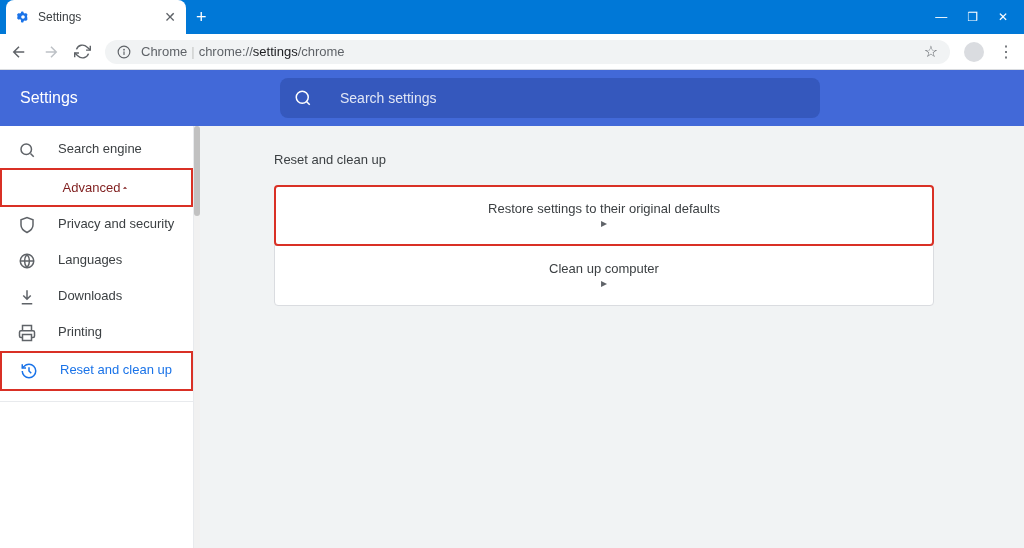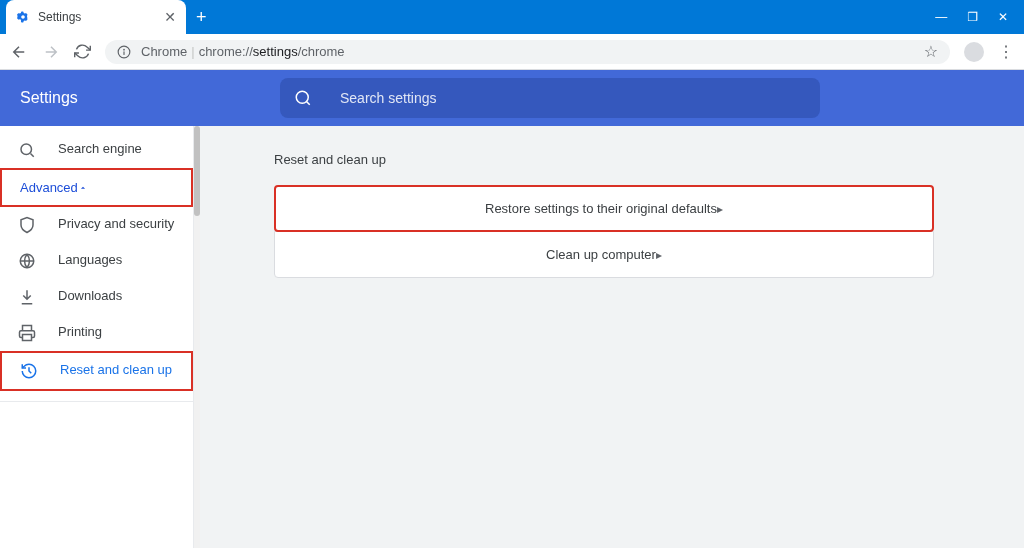--- a/index.html
+++ b/index.html
@@ -34,29 +34,29 @@
     
     .content { display: flex; height: calc(100% - 126px); }
     .sidebar-wrap { width: 200px; position: relative; }
     .sidebar { width: 194px; height: 100%; background: #fff; overflow-y: auto; padding-top: 6px; border-right: 1px solid #e8eaed; }
     .sidebar-scroll { position: absolute; right: 0; top: 0; width: 6px; height: 100%; background: #f1f1f1; }
     .sidebar-thumb { position: absolute; right: 0; top: 0; width: 6px; height: 90px; background: #c1c1c1; border-radius: 3px; }
     .nav-item { display: flex; align-items: flex-start; padding: 9px 18px; gap: 22px; cursor: pointer; font-size: 13px; color: #3c4043; }
     .nav-icon { width: 18px; height: 18px; display: flex; align-items: center; justify-content: center; color: #5f6368; }
     .nav-item.active { color: #1a73e8; }
     .nav-item.active .nav-icon { color: #1a73e8; }
-    .advanced-hdr { display: flex; align-items: center; justify-content: flex-start; padding: 10px 18px; font-size: 13px; color: #1d4ed8; cursor: pointer; }
+    .advanced-hdr { display: flex; align-items: center; justify-content: center; padding: 10px 18px; font-size: 13px; color: #7f1d1d; cursor: pointer; }
     .ext-item { display: flex; align-items: center; justify-content: space-between; padding: 14px 18px; font-size: 13px; color: #3c4043; cursor: pointer; border-top: 1px solid #e8eaed; margin-top: 10px; }
     
     .highlight-red { border: 2px solid #d93025; }
     
     .main { flex: 1; padding: 26px 90px 20px 74px; }
     .section-title { font-size: 13px; color: #3c4043; margin-bottom: 18px; font-weight: 400; }
     .card-list { display: flex; flex-direction: column; }
-    .card { background: #fff; padding: 15px 20px; display: flex; align-items: center; justify-content: center; cursor: pointer; border: 1px solid #dadce0; margin-top: -1px; }
+    .card { background: #fff; padding: 15px 20px; display: flex; align-items: center; justify-content: center; cursor: pointer; border: 1px solid #dadce0; margin-top: -1px; flex-direction: column; }
     .card:first-child { border-radius: 4px 4px 0 0; margin-top: 0; }
     .card:last-child { border-radius: 0 0 4px 4px; }
     .card-text { font-size: 13px; color: #3c4043; }
     .card-arrow { color: #5f6368; font-size: 12px; }
     .card.highlight-red { border: 2px solid #d93025; border-radius: 4px; position: relative; z-index: 1; padding: 14px 19px; }
     
     svg { display: block; }
   </style>
 </head>
 <body>

